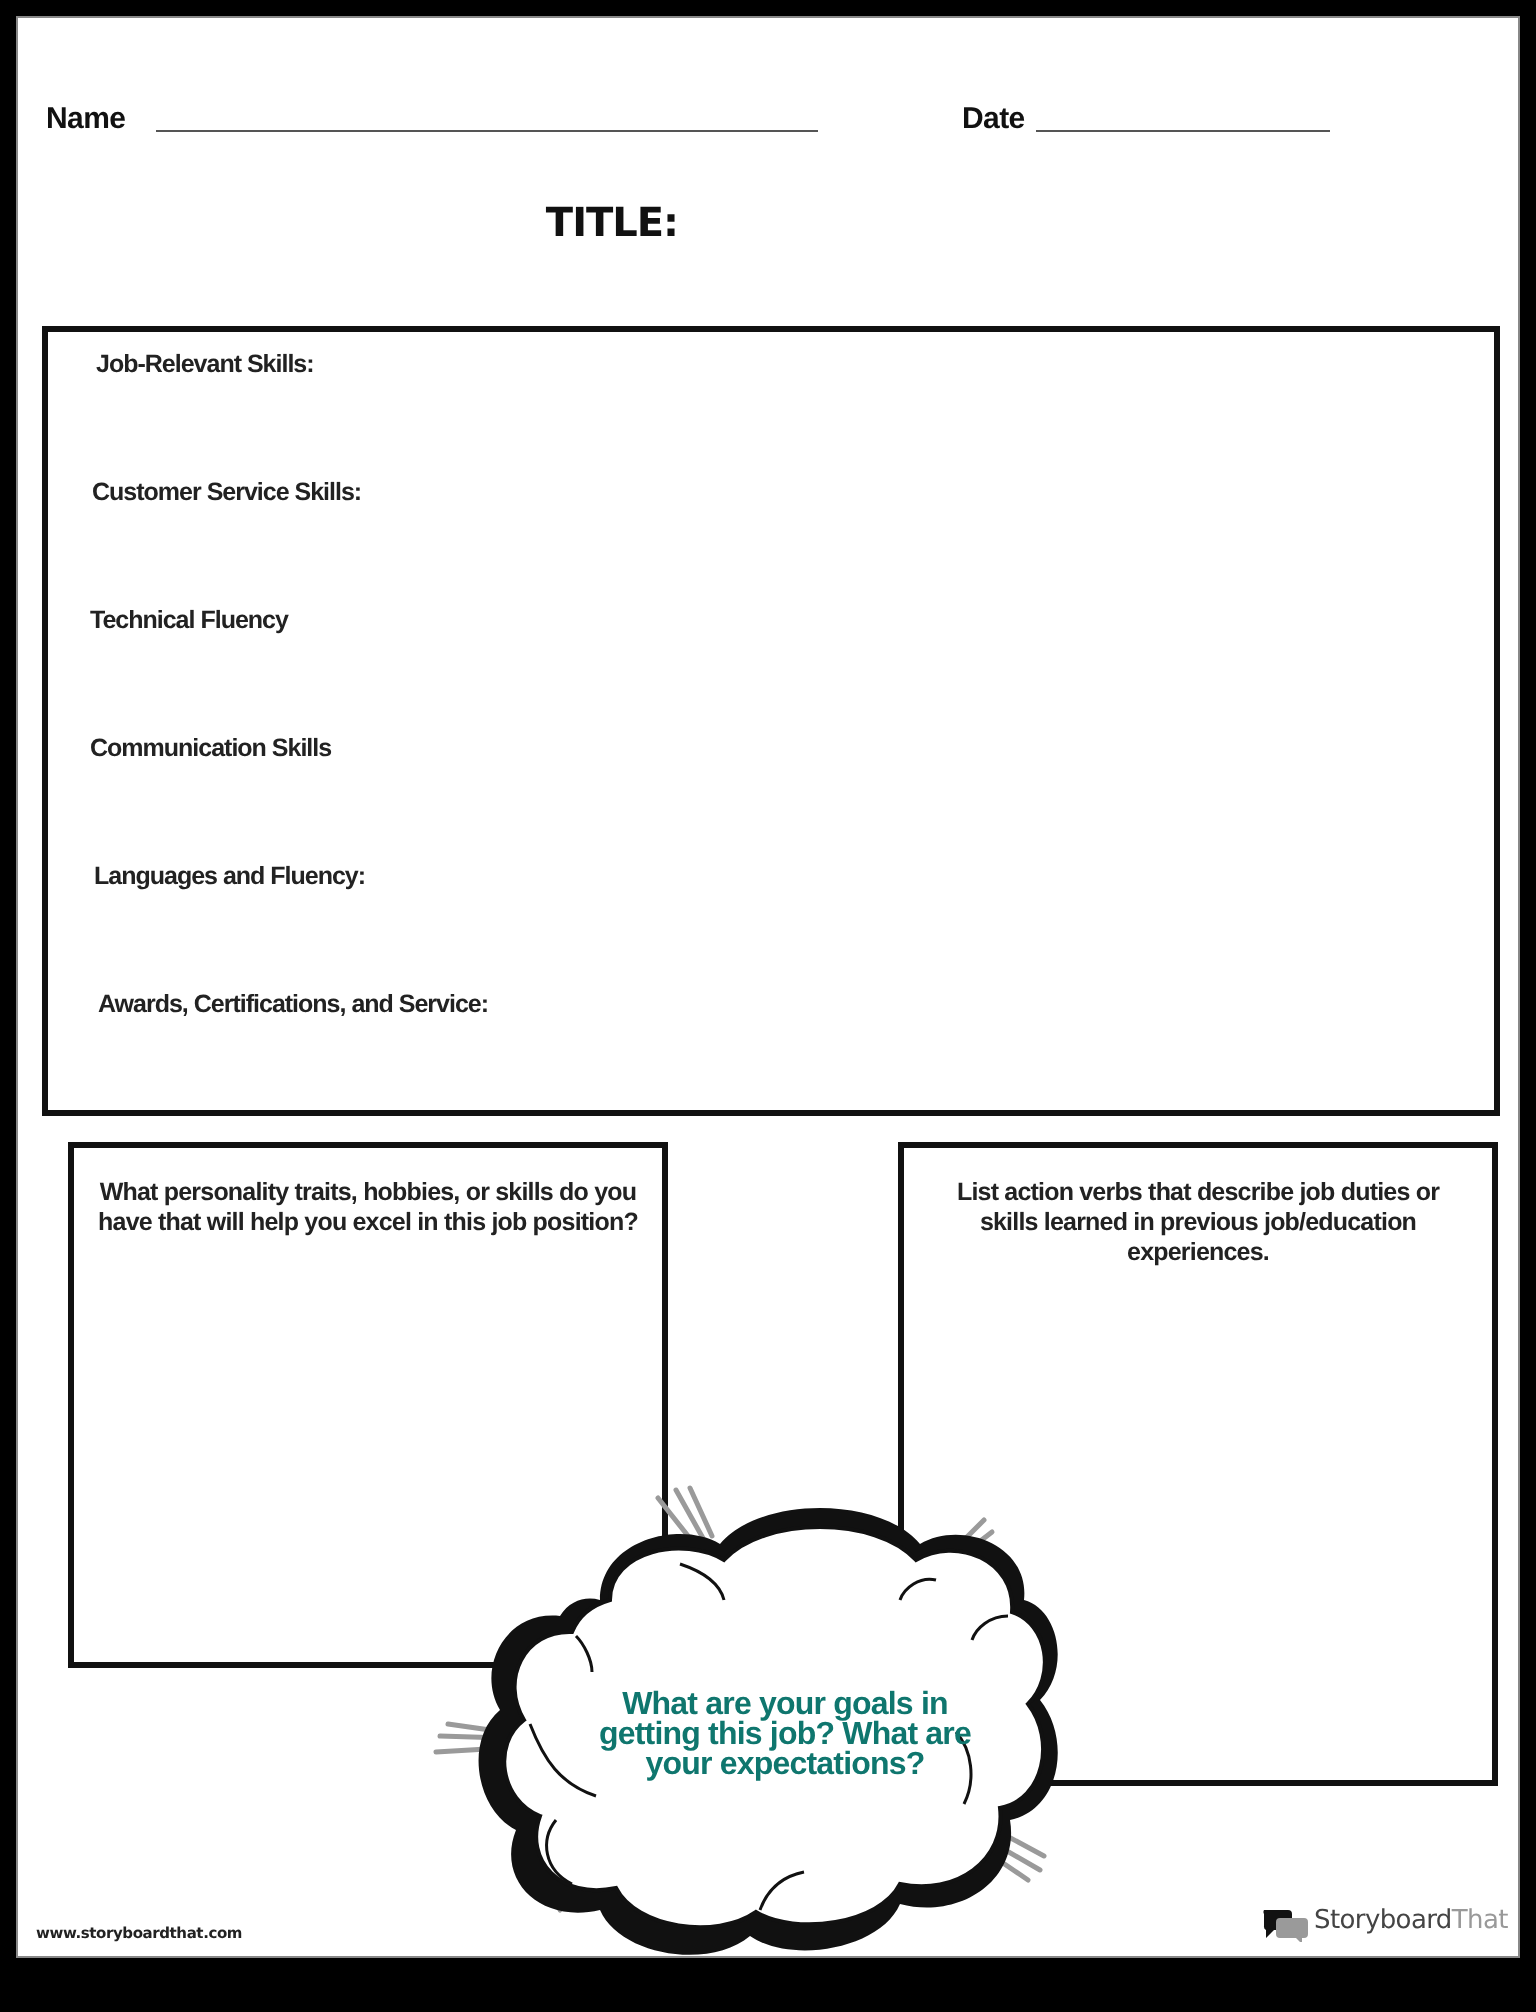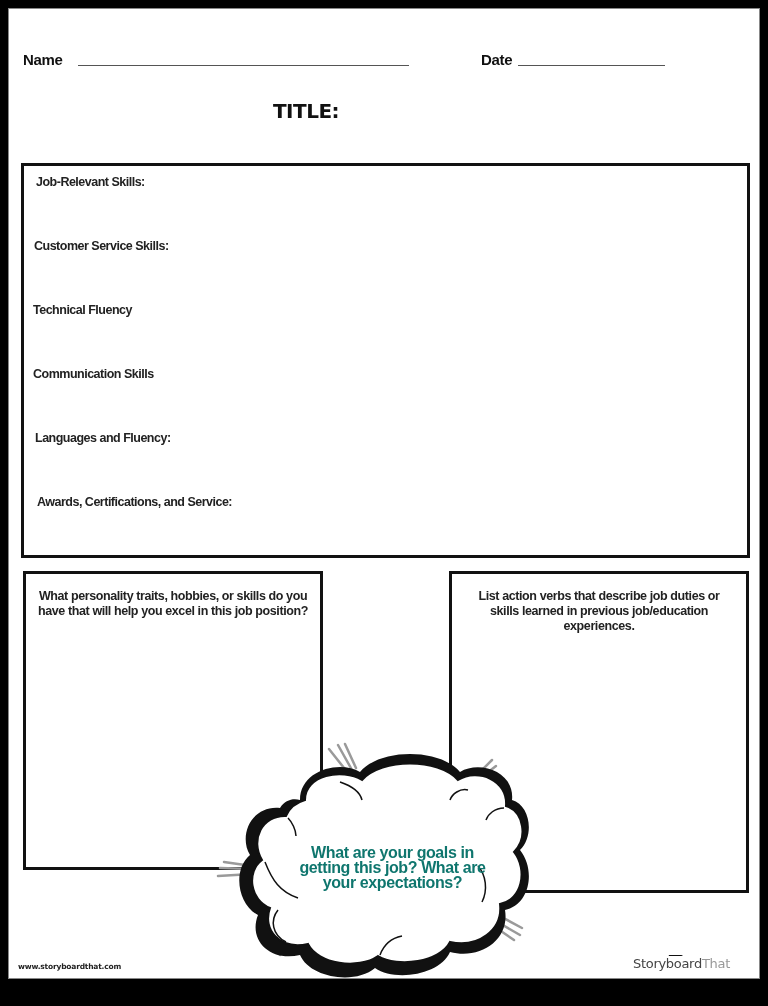--- a/index.html
+++ b/index.html
@@ -5,21 +5,21 @@
   html, body { margin:0; padding:0; }
   body { width:768px; height:1006px; background:#000; position:relative; overflow:hidden;
          font-family:"Liberation Sans", sans-serif; }
   .page { position:absolute; left:8px; top:8px; width:752px; height:971px; background:#fff;
           border:1px solid #888; box-sizing:border-box; }
   .abs { position:absolute; }
   .hdr-label { font-family:"Liberation Sans", sans-serif; font-weight:bold; font-size:15px; color:#111; letter-spacing:-0.3px; }
   .line { position:absolute; height:0; border-top:1.5px solid #555; }
   .title { font-family:"DejaVu Sans", sans-serif; font-weight:bold; font-size:20px; color:#111; letter-spacing:-0.5px; }
   .box { position:absolute; border:3px solid #111; box-sizing:border-box; background:#fff; }
-  .skill { position:absolute; font-family:"Liberation Sans", sans-serif; font-weight:bold; font-size:12.5px; color:#222; letter-spacing:-0.5px; }
+  .skill { position:absolute; font-family:"Liberation Sans", sans-serif; font-weight:bold; font-size:12.5px; color:#222; letter-spacing:-0.5px;margin-left:12px; }
   .prompt { position:absolute; left:0; right:0; text-align:center; font-family:"Liberation Sans", sans-serif;
             font-weight:bold; font-size:12.5px; line-height:15px; color:#222; letter-spacing:-0.4px; }
   .footer-url { font-family:"DejaVu Sans", sans-serif; font-weight:bold; font-size:7.5px; color:#222; letter-spacing:-0.2px; }
   .logo-text { font-family:"DejaVu Sans", sans-serif; font-size:13px; color:#444; letter-spacing:-0.3px; }
   .logo-text .that { color:#999; }
   .cloud-text { position:absolute; left:295px; top:845px; width:195px; text-align:center;
                 font-family:"Liberation Sans", sans-serif; font-weight:bold; font-size:16px; line-height:15px; color:#0f766e; letter-spacing:-0.4px; }
 </style>
 </head>
 <body>
@@ -33,21 +33,21 @@
 <div class="abs title" style="left:0; width:612px; top:99px; text-align:center;">TITLE:</div>
 
 <div class="box" style="left:21px; top:163px; width:729px; height:395px;"></div>
 <span class="skill" style="left:36px; top:175px;">Job-Relevant Skills:</span>
 <span class="skill" style="left:34px; top:239px;">Customer Service Skills:</span>
 <span class="skill" style="left:33px; top:303px;">Technical Fluency</span>
 <span class="skill" style="left:33px; top:367px;">Communication Skills</span>
 <span class="skill" style="left:35px; top:431px;">Languages and Fluency:</span>
 <span class="skill" style="left:37px; top:495px;">Awards, Certifications, and Service:</span>
 
-<div class="box" style="left:23px; top:571px; width:300px; height:299px;">
+<div class="box" style="left:34px; top:571px; width:300px; height:263px;">
   <div class="prompt" style="top:15px; padding:0 12px;">What personality traits, hobbies, or skills do you have that will help you excel in this job position?</div>
 </div>
 
 <div class="box" style="left:449px; top:571px; width:300px; height:322px;">
   <div class="prompt" style="top:15px; padding:0 14px;">List action verbs that describe job duties or skills learned in previous job/education experiences.</div>
 </div>
 
 <svg class="abs" style="left:0; top:0;" width="768" height="1006">
 
   <g stroke="#9a9a9a" stroke-width="2.5" stroke-linecap="round">
@@ -85,21 +85,21 @@
     <path d="M288,818 C292,822 296,830 296,836"></path>
     <path d="M265,862 C272,880 280,892 298,898"></path>
     <path d="M278,910 C270,920 272,935 286,942"></path>
     <path d="M482,902 C488,890 486,875 478,866"></path>
     <path d="M380,955 C384,944 392,938 402,936"></path>
   </g>
 </svg>
 <div class="cloud-text">What are your goals in getting this job? What are your expectations?</div>
 
 <span class="abs footer-url" style="left:18px; top:962px;">www.storyboardthat.com</span>
-<div class="abs" style="left:631px; top:953px; height:18px; display:flex; align-items:center;flex-direction:column;">
+<div class="abs" style="left:631px; top:953px; height:18px; display:flex; ">
   <svg width="24" height="18">
     <path d="M1,2 h12 a2,2 0 0 1 2,2 v6 a2,2 0 0 1 -2,2 h-7 l-4,4 v-4 a2,2 0 0 1 -1,-2 v-6 a2,2 0 0 1 0,-2 z" fill="#111"></path>
     <path d="M9,6 h12 a2,2 0 0 1 2,2 v6 a2,2 0 0 1 -2,2 h-1 v3 l-3,-3 h-8 a2,2 0 0 1 -2,-2 v-6 a2,2 0 0 1 2,-2 z" fill="#9a9a9a"></path>
   </svg>
   <span class="logo-text" style="margin-left:2px;">
     <span>Storyboard</span><span class="that">That</span>
   </span>
 </div>
 
 </body></html>

